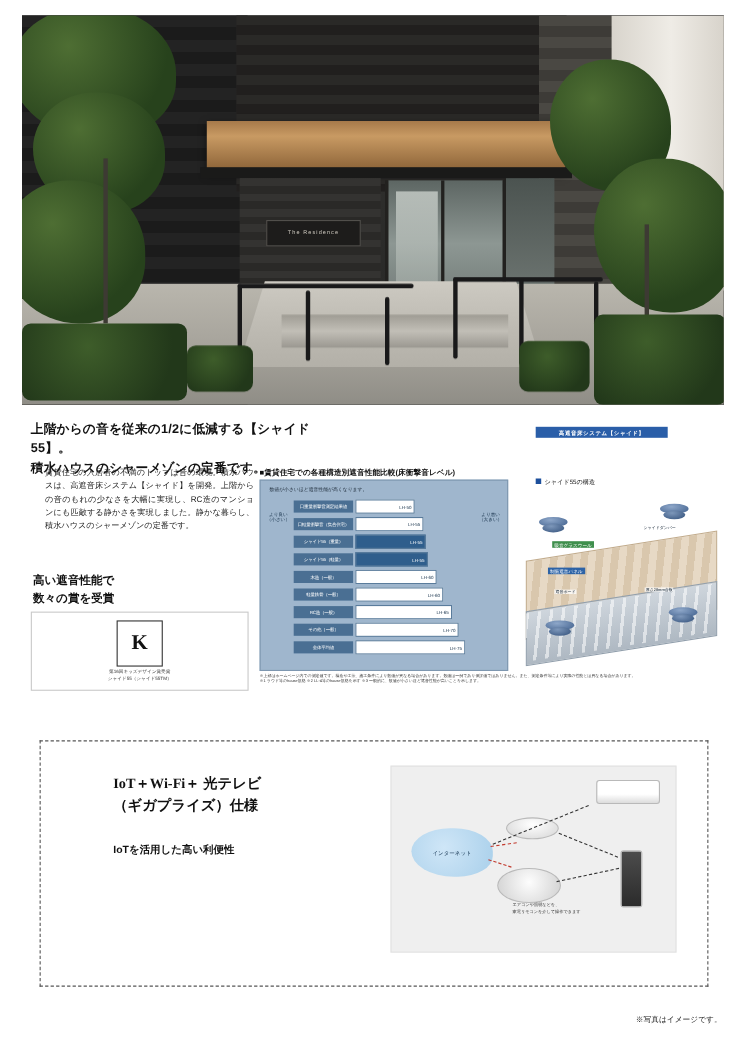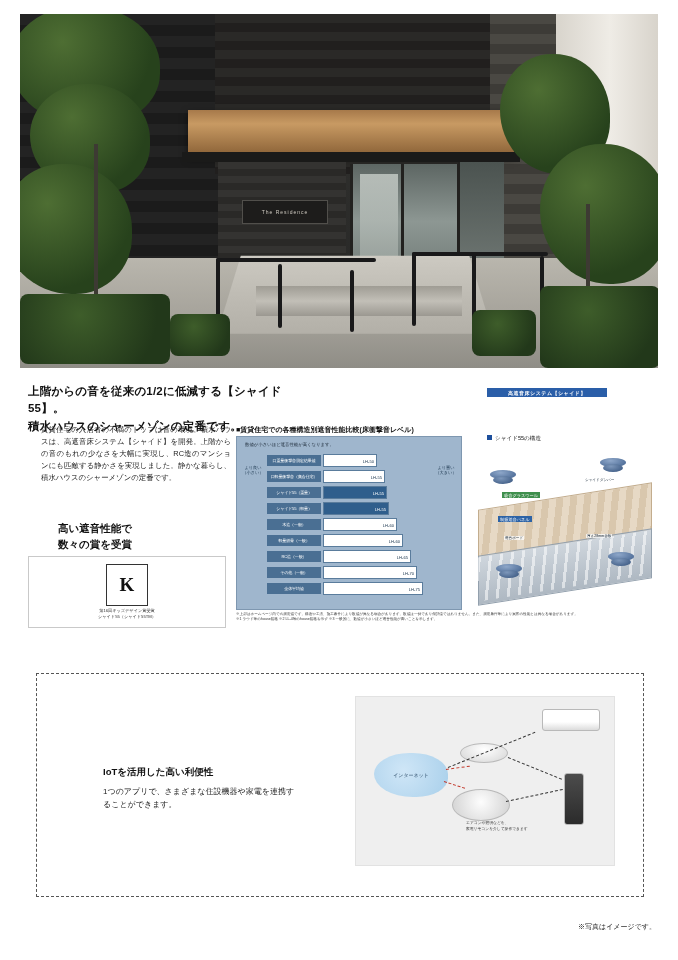--- a/index.html
+++ b/index.html
@@ -196,21 +196,20 @@
   }
   .award-head {
     position: absolute;
     left: 30px;
     top: 521px;
     width: 190px;
     font-size: 10.5px;
     font-weight: bold;
     line-height: 1.5;
     color: #111;
-    margin-left: 28px;
   }
   .award-box {
     position: absolute;
     left: 28px;
     top: 556px;
     width: 196px;
     height: 70px;
     border: 1px solid #c9c9c9;
     background: #fff;
     display: flex;
@@ -697,22 +696,23 @@
     </div>
 
     <div class="dlabel" style="left:116px; top:34px;">シャイドダンパー</div>
     <div class="green-band" style="left:34px; top:48px;">吸音グラスウール</div>
     <div class="blue-band" style="left:30px; top:72px;">制振遮音パネル</div>
     <div class="dlabel" style="left:36px; top:92px;">遮音ボード</div>
     <div class="dlabel" style="left:118px; top:90px;">厚さ28mm合板</div>
   </div>
 
   <div class="iot">
+    <div class="iot-title" style="white-space: pre-line;">IoT＋Wi-Fi＋ 光テレビ
+（ギガプライズ）仕様</div>
     <div class="iot-sub">IoTを活用した高い利便性</div>
-    <div class="iot-body">1つのアプリで、さまざまな住設機器や家電を連携することができます。</div>
 
     <div class="iot-diagram">
       <div class="cloud">インターネット</div>
 
       <div class="device ac"></div>
       <div class="device light"></div>
       <div class="device fan"></div>
       <div class="device remote"></div>
 
       <div class="dash-conn" style="left:92px; top:70px; width:94px; transform: rotate(-22deg);"></div>

